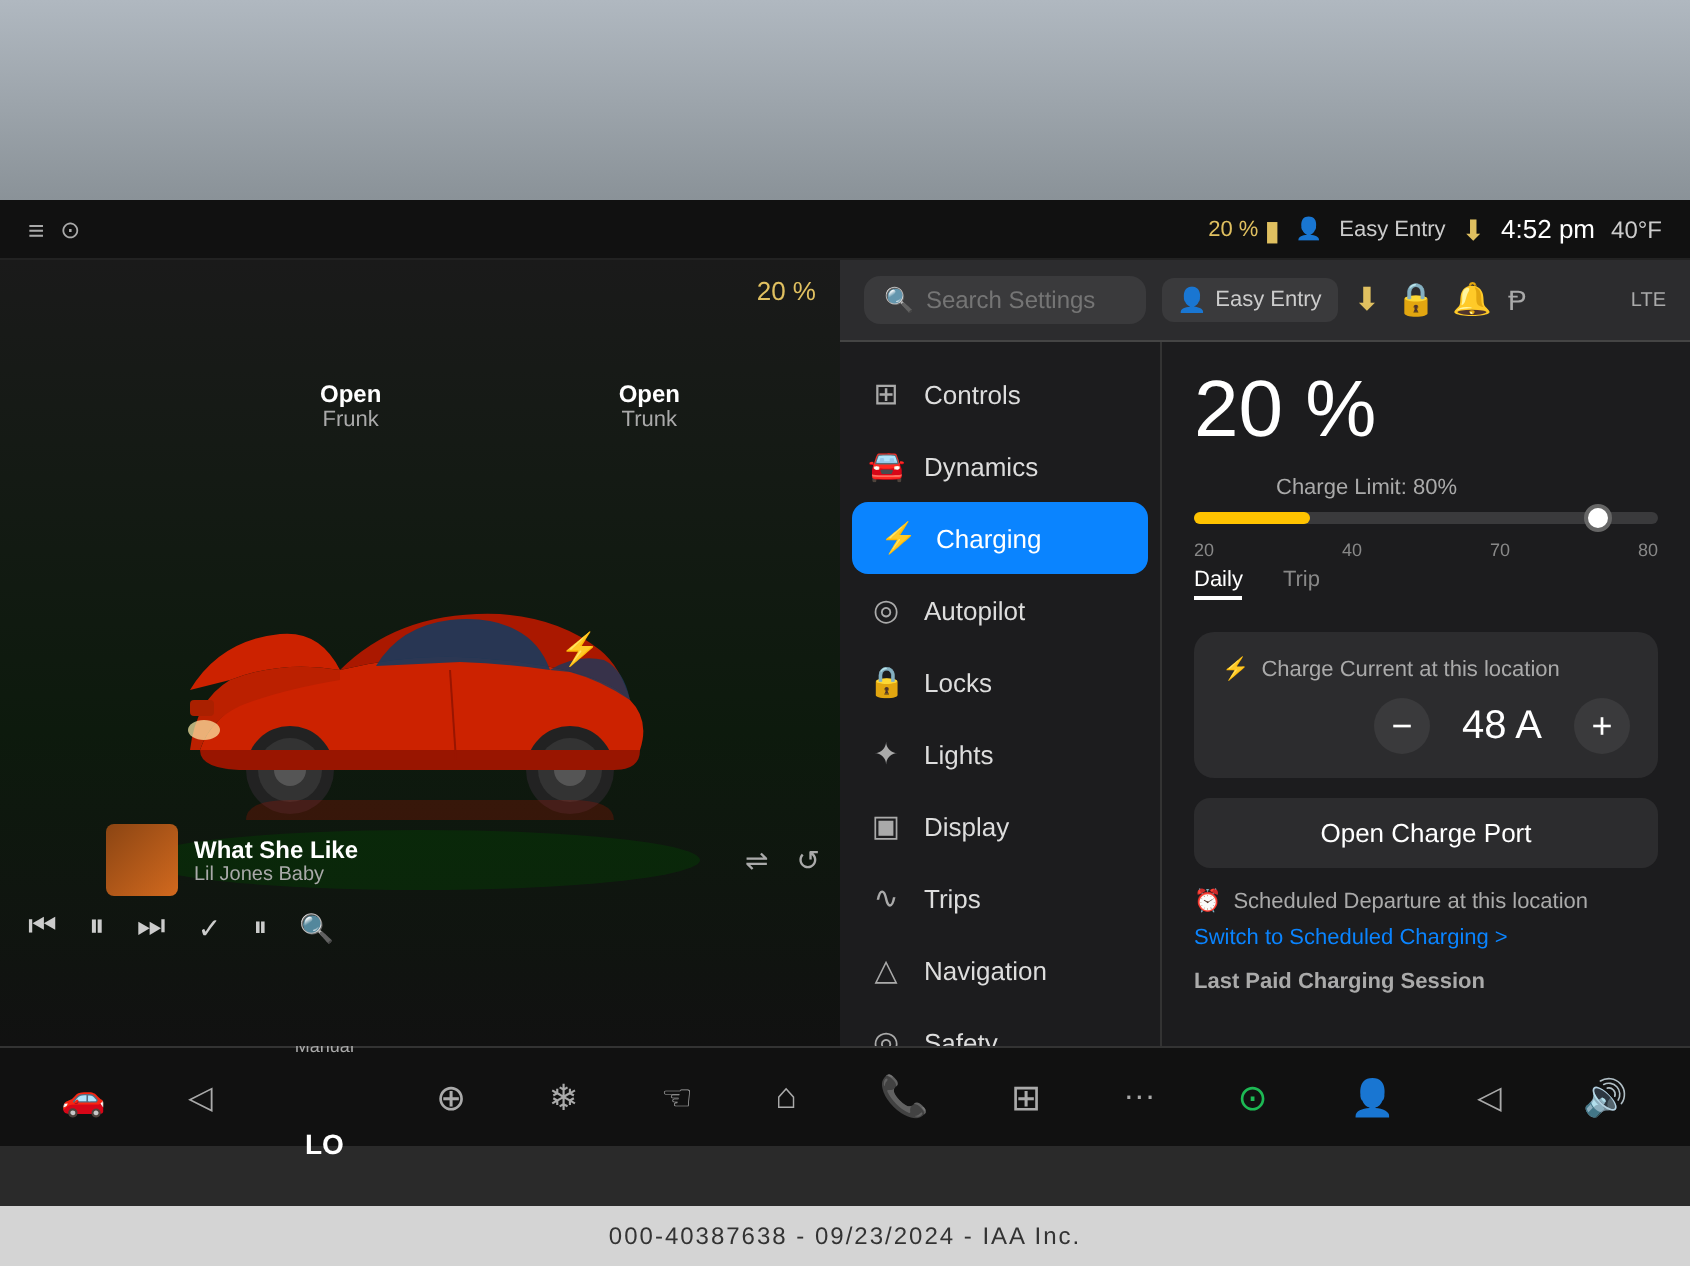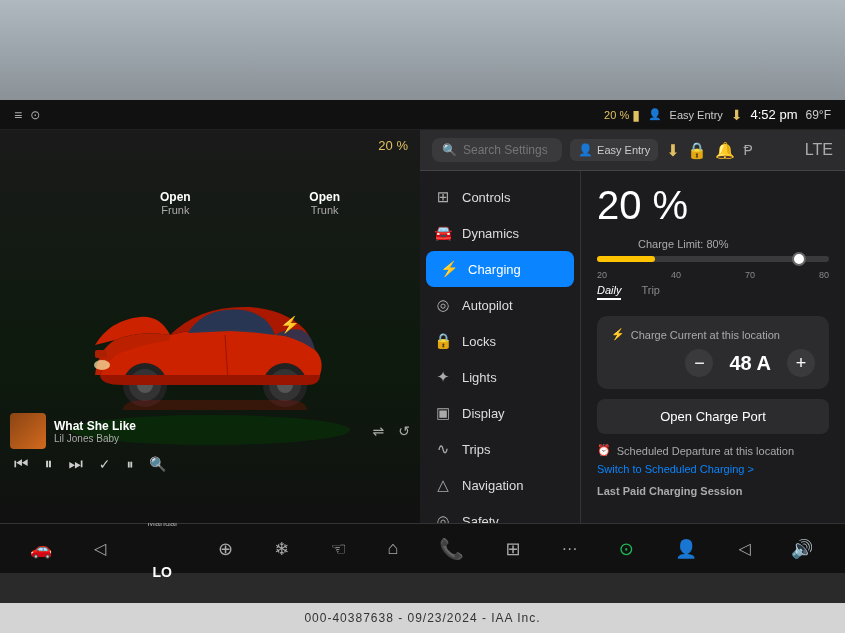--- a/index.html
+++ b/index.html
@@ -109,20 +109,21 @@
       right: 10px;
       display: flex;
       flex-direction: column;
       gap: 6px;
     }
     .music-info {
       display: flex;
       align-items: center;
       gap: 8px;
       color: #fff;
+      margin-left: 43px;
     }
     .music-thumb {
       width: 36px;
       height: 36px;
       background: linear-gradient(135deg, #8B4513, #D2691E);
       border-radius: 4px;
       flex-shrink: 0;
     }
     .music-title {
       font-size: 12px;
@@ -302,21 +303,20 @@
       display: flex;
       gap: 20px;
       margin-top: 4px;
       font-size: 11px;
       color: #888;
     }
     .charge-tab-row .active-tab {
       color: #fff;
       border-bottom: 2px solid #fff;
       padding-bottom: 2px;
-      font-style: italic;
     }
 
     .current-card {
       background: #2c2c2e;
       border-radius: 10px;
       padding: 12px 14px;
       margin-bottom: 10px;
     }
     .current-label {
       font-size: 11px;
@@ -339,21 +339,21 @@
       border-radius: 50%;
       display: flex;
       align-items: center;
       justify-content: center;
       color: #fff;
       font-size: 18px;
       cursor: pointer;
     }
     .current-value {
       font-size: 20px;
-      font-weight: 700;
+      font-weight: 400;
       color: #fff;
     }
 
     .charge-port-btn {
       background: #2c2c2e;
       border: none;
       border-radius: 8px;
       color: #fff;
       padding: 10px;
       width: 100%;
@@ -472,21 +472,21 @@
     </div>
     <div class="screen-status-right">
       <div class="batt-indicator">
         <span>20 %</span>
         <span style="font-size:14px;">▮</span>
       </div>
       <span style="color:#ccc;font-size:11px;">👤</span>
       <span style="color:#ccc;font-size:11px;">Easy Entry</span>
       <span style="color:#e0c060;font-size:14px;">⬇</span>
       <span class="time-display">4:52 pm</span>
-      <span class="temp-display">69°F</span>
+      <span class="temp-display">40°F</span>
     </div>
   </div>
 
   <div class="main-content">
 
     <div class="car-panel">
 
       <div class="car-status-top">20 %</div>
 
       <div class="car-label-frunk">
@@ -571,21 +571,21 @@
           <input type="text" placeholder="Search Settings" style="">
         </div>
         <div class="easy-entry-badge">
           <span style="font-size:12px;">👤</span>
           <span>Easy Entry</span>
         </div>
         <span style="color:#e0c060;font-size:16px;">⬇</span>
         <span style="color:#aaa;font-size:16px;">🔒</span>
         <span style="color:#aaa;font-size:16px;">🔔</span>
         <span style="color:#aaa;font-size:14px;">Ᵽ</span>
-        <span style="color:#aaa;font-size:16px;padding-left:44px;">LTE</span>
+        <span style="color:#aaa;font-size:10px;padding-left:44px;">LTE</span>
       </div>
 
       <div class="settings-body">
 
         <div class="settings-menu" id="settings-menu-container">
         <div class="menu-item">
               <span class="menu-icon">⊞</span>
               <span>Controls</span>
             </div>
             <div class="menu-item">

